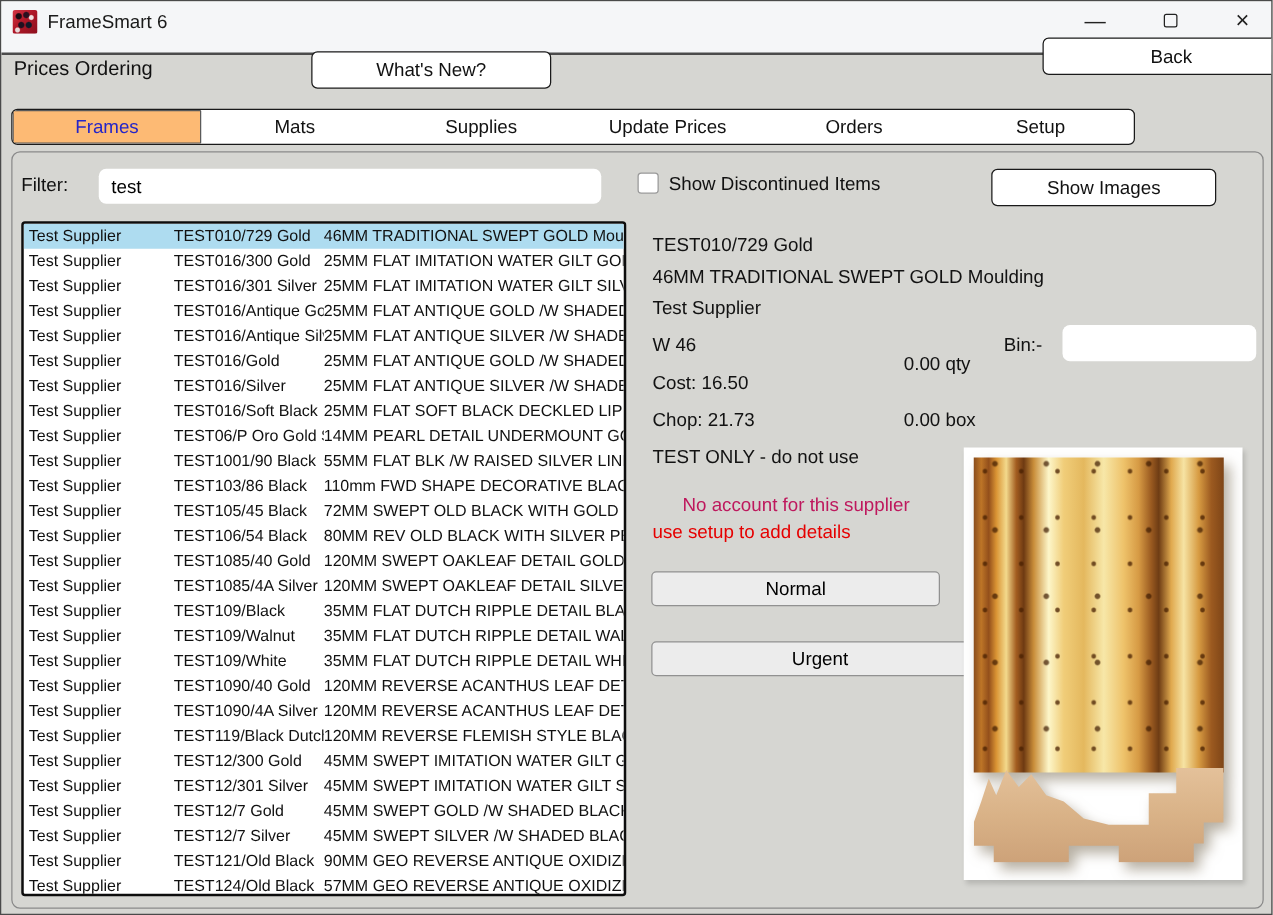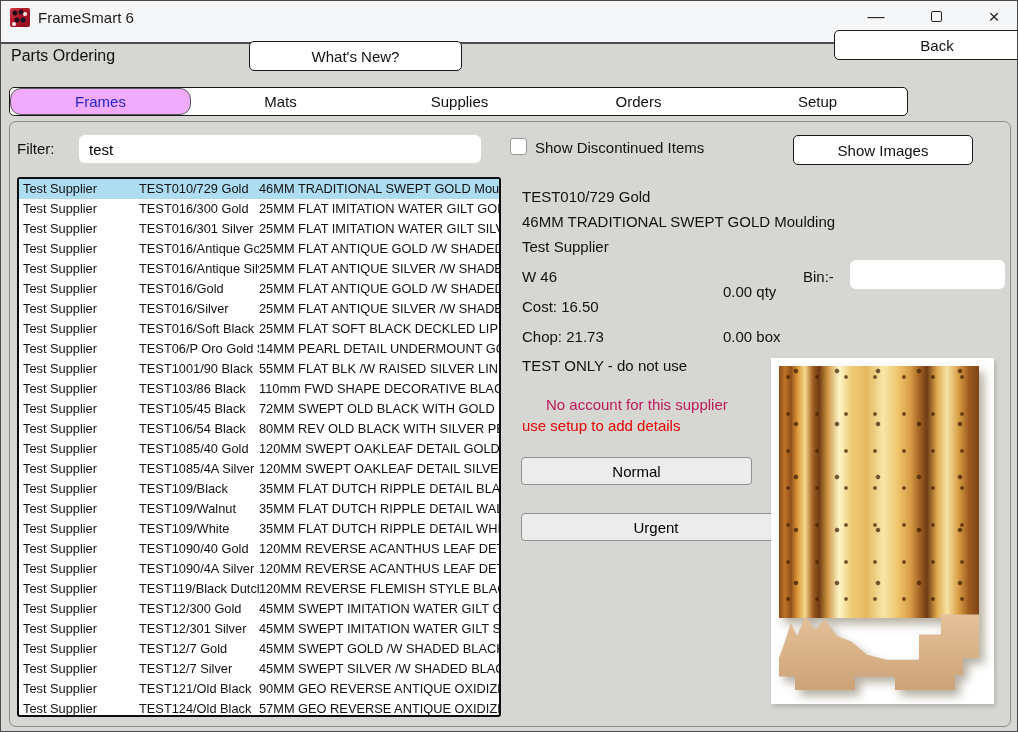--- a/index.html
+++ b/index.html
@@ -39,35 +39,35 @@
   .win-max{ left:913px; }
   .win-max .sq{ width:11px; height:11px; border:1.4px solid #222; border-radius:2px; display:block;}
   .win-close{ left:971px; font-size:19px; }
   
   .page-title{ position:absolute; left:10px; top:46px; font-size:16px; }
   .btn{
     position:absolute; background:#fff; border:1.8px solid #1a1a1a; border-radius:5px;
     display:flex; align-items:center; justify-content:center; font-size:15px; color:#111;
     cursor:pointer;
   }
-  .btn-whats-new{ left:248px; top:40px; width:213px; height:30px; }
+  .btn-whats-new{ left:248px; top:40px; width:192px; height:30px; }
   .btn-back{ left:833px; top:29px; width:206px; height:30px; }
   .btn-show-images{ left:792px; top:134px; width:180px; height:30px; }
   
   .tabbar{
     position:absolute; left:8px; top:86px; width:899px; height:29px;
     background:#fff; border:1.7px solid #1a1a1a; border-radius:5px;
     display:flex; overflow:hidden;
   }
   .tab{
     flex:1 1 0; display:flex; align-items:center; justify-content:center;
     font-size:15px; color:#111; cursor:pointer;
   }
   .tab.selected{
-    background:#f0abfc; color:#2525c8; border:1px solid #5a5a5a; border-radius:11px;
+    background:#fdba74; color:#2525c8; border:1px solid #5a5a5a; border-radius:1px;
   }
   
   .panel{
     position:absolute; left:8px; top:120px; width:1002px; height:606px;
     border:1.6px solid #8a8a8a; border-radius:7px;
   }
   .filter-label{ position:absolute; left:16px; top:139px; font-size:15px; }
   .filter-input{
     position:absolute; left:78px; top:134px; width:402px; height:28px;
     background:#fff; border:none; border-radius:6px; font-size:15px; padding:0 10px;
@@ -149,28 +149,29 @@
 <div class="titlebar">
   <span class="app-icon"></span>
   <span class="title-text">FrameSmart 6</span>
   <span class="win-btn win-min">—</span>
   <span class="win-btn win-max">
       <span class="sq"></span>
     </span>
   <span class="win-btn win-close">×</span>
 </div>
 
-<div class="page-title">Parts Ordering</div>
+<div class="page-title">Prices Ordering</div>
 <div class="btn btn-whats-new">What's New?</div>
 <div class="btn btn-back">Back</div>
 
 <div class="tabbar">
     <div class="tab selected">Frames</div>
     <div class="tab">Mats</div>
     <div class="tab">Supplies</div>
+    <div class="tab">Update Prices</div>
     <div class="tab">Orders</div>
     <div class="tab">Setup</div>
   </div>
 
 <div class="panel"></div>
 
 <div class="filter-label">Filter:</div>
 <input class="filter-input" type="text" value="test" style="">
 
 <div class="checkbox"></div>

